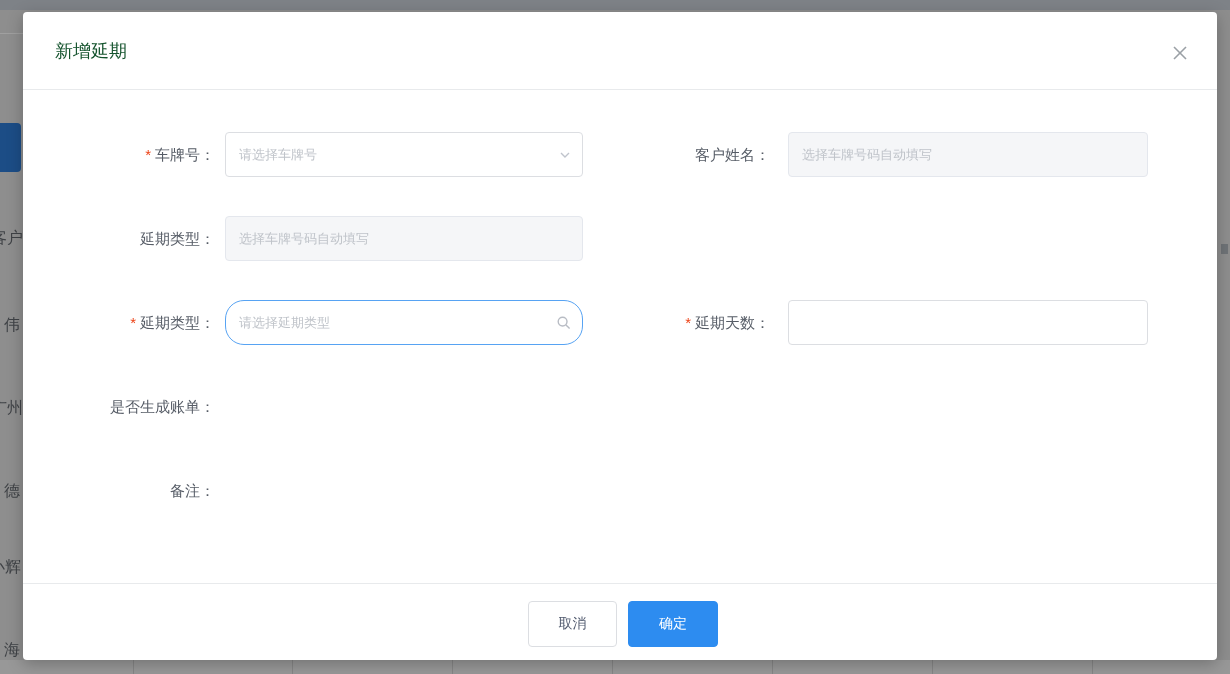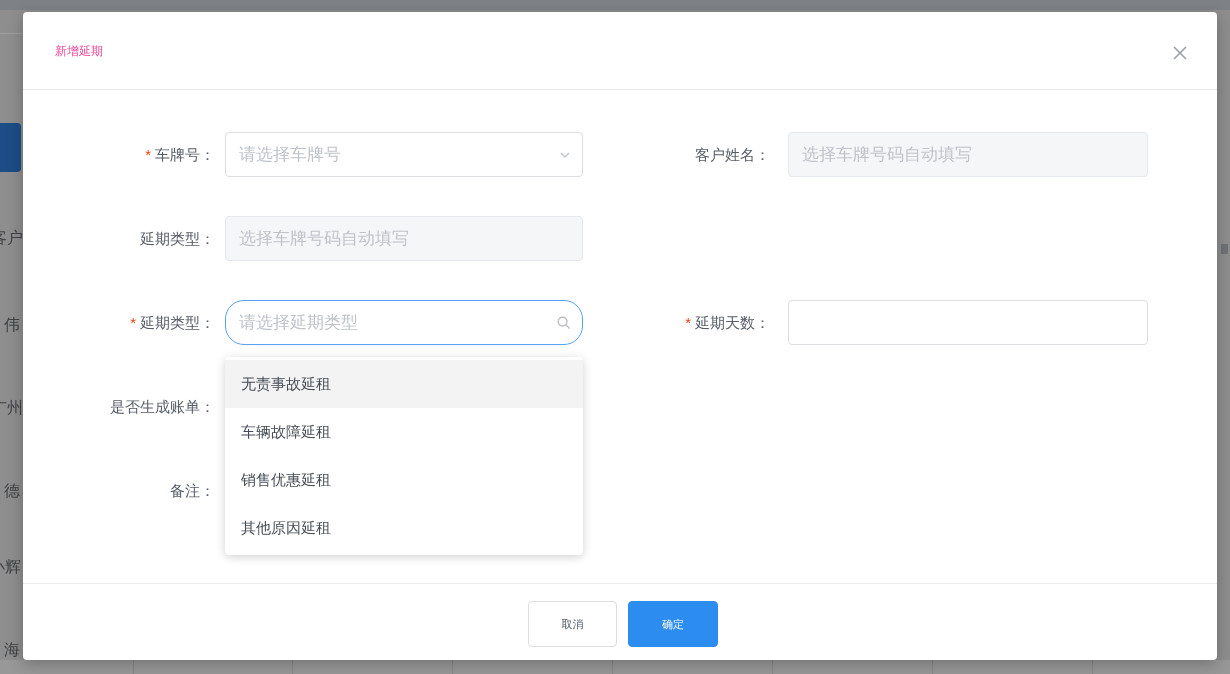--- a/index.html
+++ b/index.html
@@ -13,49 +13,49 @@
   .bg-blue-block { position:absolute; left:-4px; top:123px; width:25px; height:49px; background:#1c4d86; border-radius:4px; }
   .bg-text { position:absolute; font-size:16px; color:#3f4246; white-space:nowrap; }
   .bg-bottomstrip { position:absolute; left:0; top:660px; width:1230px; height:14px; background:#989898; }
   .bg-col-line { position:absolute; top:660px; width:1px; height:14px; background:#868686; }
   .bg-scroll-mark { position:absolute; left:1221px; top:244px; width:7px; height:10px; background:#6f7377; }
 
   
   .modal { position:absolute; left:23px; top:12px; width:1194px; height:648px;
            background:#ffffff; border-radius:4px; box-shadow:0 4px 16px rgba(0,0,0,.25); }
   .modal-header { position:absolute; left:0; top:0; width:100%; height:78px; border-bottom:1px solid #e8eaec; }
-  .modal-title { position:absolute; left:32px; top:0; height:88px; line-height:78px; font-size:12px; color:#ec4899; }
+  .modal-title { position:absolute; left:32px; top:0; height:88px; line-height:78px; font-size:18px; color:#14532d; }
   .modal-close { position:absolute; right:26px; top:30px; width:22px; height:22px; cursor:pointer;
                  display:flex; align-items:center; justify-content:center; }
   .modal-close svg { stroke:#9aa0a6; }
 
   
   .form-row { position:absolute; height:45px; }
   .f-label { position:absolute; top:0; height:45px; line-height:45px; text-align:right;
              font-size:15px; color:#565c66; white-space:nowrap; }
   .req { color:#ed4014; margin-right:4px; font-size:15px; }
   .ctl { position:absolute; top:0; height:45px; border:1px solid #dcdee2; border-radius:4px; background:#fff; }
   .ctl input { width:100%; height:100%; border:none; outline:none; background:transparent;
-               font-size:17px; color:#a16207; padding:0 34px 0 13px;
+               font-size:13px; color:#a16207; padding:0 34px 0 13px;
                font-family:"Liberation Sans","DejaVu Sans",sans-serif; }
   .ctl input::placeholder { color:#bfc3c9; opacity:1; }
   .ctl.disabled { background:#f5f6f8; border-color:#e4e7ed;text-decoration:underline; }
   .ctl.disabled input { cursor:not-allowed; }
   .ctl.focused { border-color:#57a3f3;border-radius:19px; }
   .ctl-icon { position:absolute; right:10px; top:50%; transform:translateY(-50%); pointer-events:none; line-height:0; }
 
   
   .dropdown { position:absolute; left:202px; top:345px; width:358px; height:198px; background:#fff;
               border-radius:4px; box-shadow:0 2px 10px rgba(0,0,0,.18); padding:3px 0; z-index:20; }
   .dd-item { height:48px; line-height:48px; padding-left:16px; font-size:15px; color:#464c56; cursor:pointer; }
   .dd-item.active { background:#f3f3f3; }
 
   
   .modal-footer { position:absolute; left:0; top:571px; width:100%; height:77px; border-top:1px solid #e8eaec; }
-  .btn { position:absolute; top:17px; height:46px; border-radius:4px; font-size:11px; cursor:pointer;
+  .btn { position:absolute; top:17px; height:46px; border-radius:4px; font-size:14px; cursor:pointer;
          display:flex; align-items:center; justify-content:center;
          font-family:"Liberation Sans","DejaVu Sans",sans-serif; }
   .btn-cancel { left:505px; width:89px; background:#fff; border:1px solid #dcdee2; color:#515a6e; }
   .btn-confirm { left:605px; width:90px; background:#2d8cf0; border:1px solid #2d8cf0; color:#fff; }
 </style>
 </head>
 <body>
 
 <div class="bg-layer">
   <div class="bg-topbar"></div>
@@ -147,25 +147,19 @@
       <span>备注：</span>
     </div>
   </div>
 
   <div class="form-row" style="left:0; top:372px; width:100%;">
     <div class="f-label" style="left:0; width:192px;">
       <span>是否生成账单：</span>
     </div>
   </div>
 
-  <div class="dropdown">
-    <div class="dd-item active">无责事故延租</div>
-    <div class="dd-item">车辆故障延租</div>
-    <div class="dd-item">销售优惠延租</div>
-    <div class="dd-item">其他原因延租</div>
-  </div>
 
   <div class="modal-footer">
     <div class="btn btn-cancel">取消</div>
     <div class="btn btn-confirm">确定</div>
   </div>
 
 </div>
 
 </body></html>

